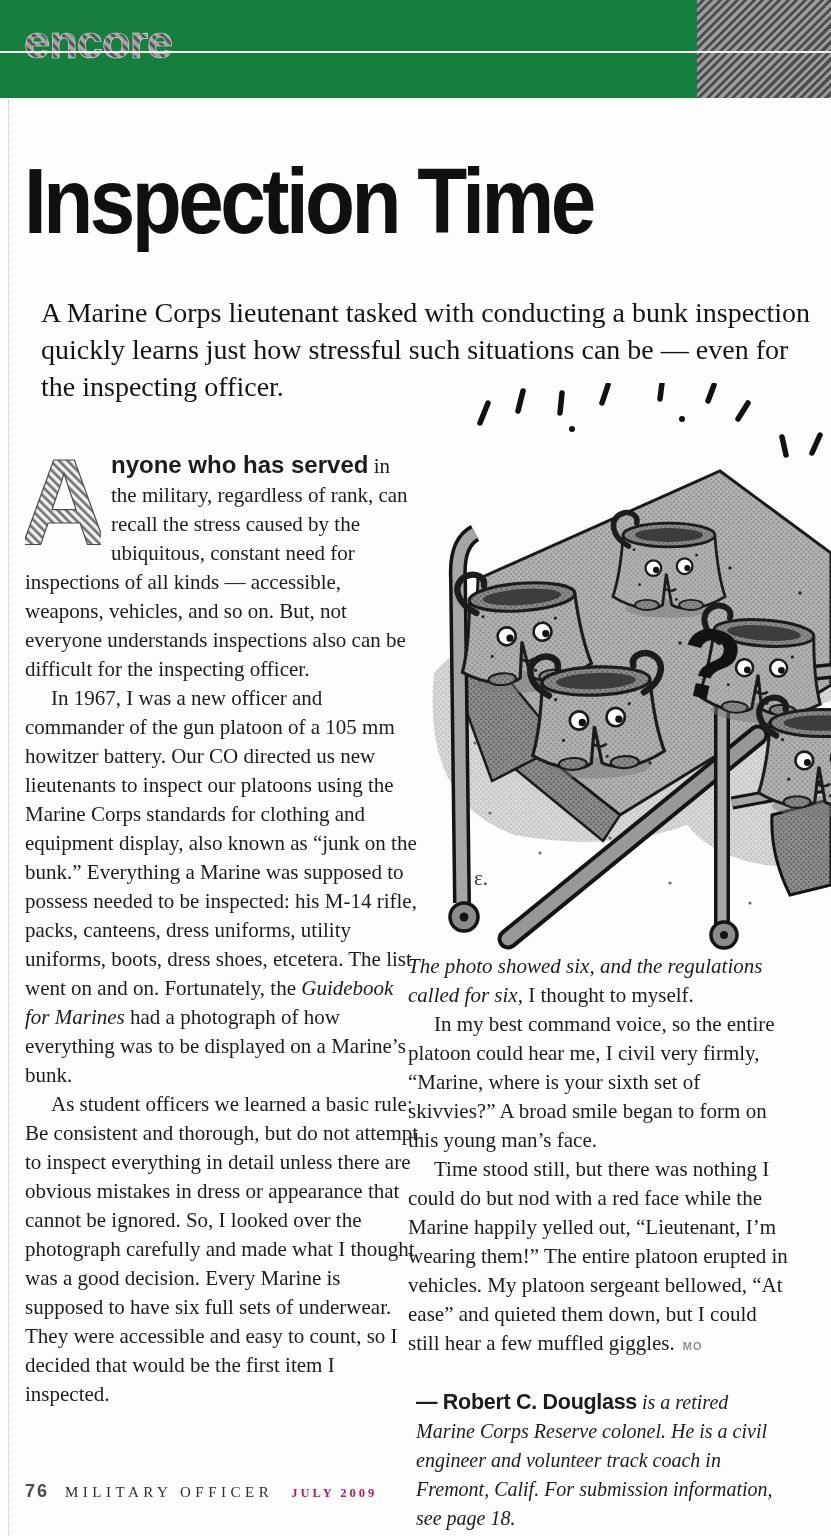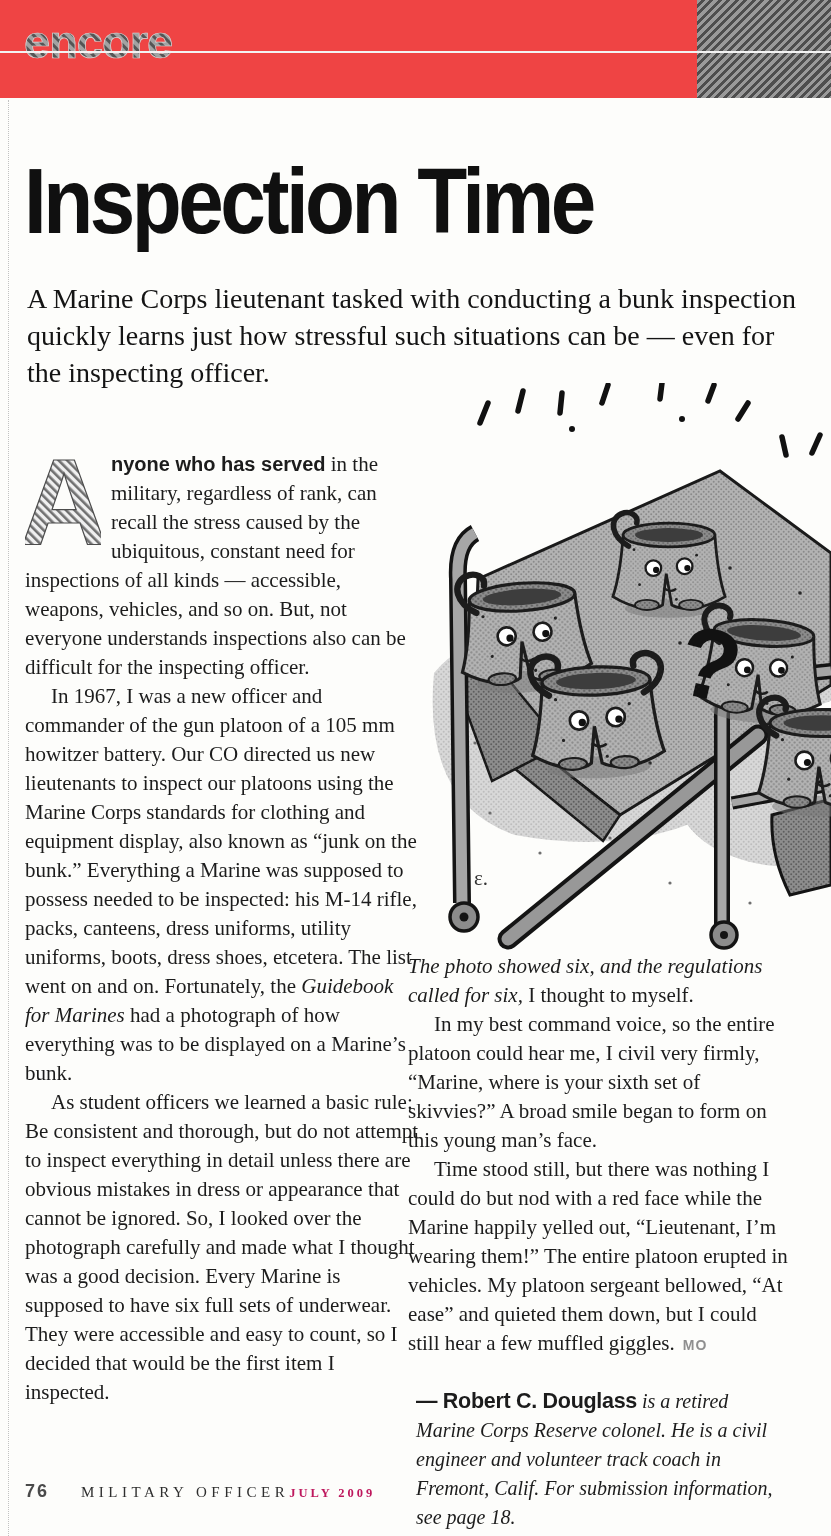--- a/index.html
+++ b/index.html
@@ -2,67 +2,67 @@
 <html><head>
 <meta charset="utf-8">
 <style>
   html,body{margin:0;padding:0;background:#ffffff;}
   .page{
     position:relative;width:831px;height:1536px;margin:0 auto;
     background:#fdfdfb;overflow:hidden;
     font-family:"Liberation Serif", serif;color:#1a1a1a;
   }
   
-  .topbar{position:absolute;left:0;top:0;width:831px;height:98px;background:#ef4444;}
+  .topbar{position:absolute;left:0;top:0;width:831px;height:98px;background:#15803d;}
   .topbar-hatch{
     position:absolute;right:0;top:0;width:134px;height:98px;
     background:repeating-linear-gradient(135deg,#9a9a9a 0 3px,#4e4e4e 3px 6px);
   }
   .topbar-line{position:absolute;left:0;top:51px;width:831px;height:2px;background:#f3f3f3;z-index:3;}
   .encore-svg{position:absolute;left:22px;top:6px;z-index:2;}
   .encore-svg text{
     font-family:"Liberation Sans",sans-serif;font-weight:bold;font-size:47px;letter-spacing:-1px;
   }
   
   .title{
     position:absolute;left:24px;top:148px;margin:0;white-space:nowrap;
     font-family:"Liberation Sans",sans-serif;font-weight:bold;font-size:93px;
     letter-spacing:-4px;color:#101010;transform:scaleX(.88);transform-origin:left top;
   }
   .deck{
-    position:absolute;left:25px;top:278px;width:782px;margin:2px;
+    position:absolute;left:25px;top:278px;width:782px;margin:16px;
     font-size:28px;line-height:37px;color:#141414;
   }
   
   .col{position:absolute;font-size:21px;line-height:29px;color:#1c1c1c;}
   .col1{left:25px;top:450px;width:394px;}
   .col2{left:408px;top:952px;width:380px;}
   .para{margin:0;text-align:left;}
   .para.indent{text-indent:26px;}
-  .seg-b{font-family:"Liberation Sans",sans-serif;font-weight:bold;font-size:20px;}
+  .seg-b{font-family:"Liberation Sans",sans-serif;font-weight:bold;font-size:24px;}
   .seg-i{font-style:italic;}
   .seg-mo{
-    font-family:"Liberation Sans",sans-serif;font-weight:bold;font-size:14px;
+    font-family:"Liberation Sans",sans-serif;font-weight:bold;font-size:11px;
     color:#8f8f8f;letter-spacing:1px;margin-left:8px;
   }
   .dropcap{float:left;width:76px;height:92px;margin:4px 10px 0 0;}
   .dropcap text{font-family:"Liberation Sans",sans-serif;font-weight:bold;font-size:122px;}
   
   .illo{position:absolute;left:420px;top:383px;width:411px;height:567px;margin:0;}
   
   .bio{margin:27px 0 0 8px;font-size:20px;line-height:29px;}
   .bio .seg-b{font-size:21.5px;letter-spacing:-.3px;}
   
   .footer{position:absolute;left:25px;top:1481px;width:780px;white-space:nowrap;}
   .footer .pg{
     font-family:"Liberation Sans",sans-serif;font-weight:bold;font-size:18px;color:#4a4a4a;
-    letter-spacing:2px;margin-right:32px;
+    letter-spacing:2px;margin-right:16px;
   }
   .footer .mag{
-    font-family:"Liberation Serif",serif;font-size:15px;color:#2e2e2e;letter-spacing:4.5px;
+    font-family:"Liberation Serif",serif;font-size:15px;color:#2e2e2e;letter-spacing:4.5px;margin-right:18px;
   }
   .footer .date{
     font-family:"Liberation Serif",serif;font-size:12.5px;color:#be185d;letter-spacing:3px;font-weight:bold;
   }
   .scan-edge{position:absolute;left:8px;top:100px;bottom:0;width:0;border-left:1px dotted #c2c2c2;}
 </style>
 </head>
 <body>
 
 <svg width="0" height="0" style="position:absolute" aria-hidden="true">

